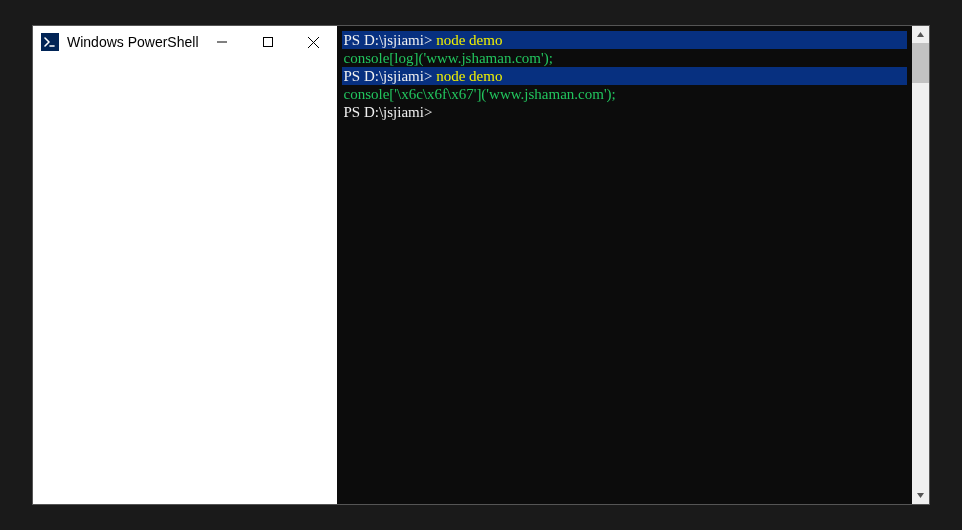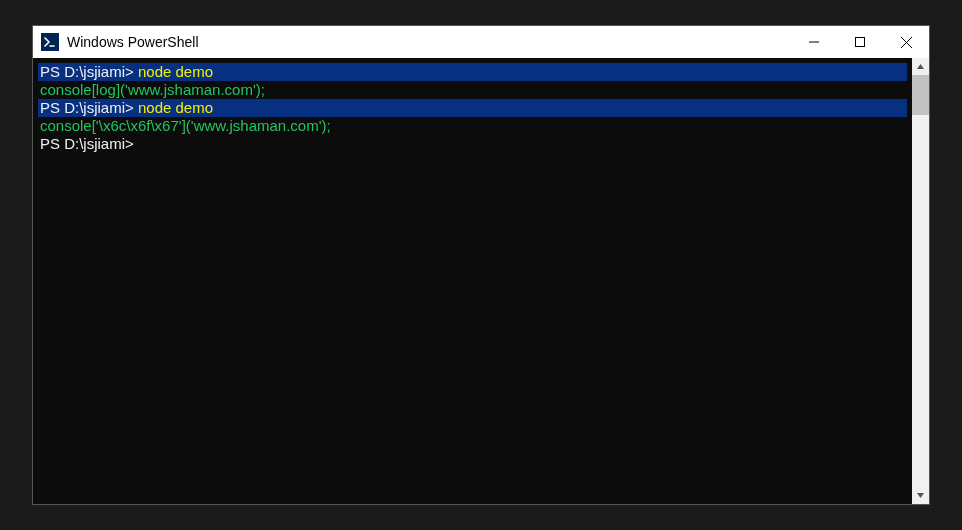--- a/index.html
+++ b/index.html
@@ -12,21 +12,20 @@
     display: flex;
     align-items: center;
     justify-content: center;
   }
   .window {
     width: 898px;
     height: 480px;
     background: #ffffff;
     border: 1px solid #555;
     display: flex;
-    flex-direction: column;
     position: relative;
   }
   .titlebar {
     height: 32px;
     background: #ffffff;
     display: flex;
     align-items: center;
     padding-left: 8px;
     user-select: none;
   }
@@ -63,21 +62,21 @@
   .terminal-wrap {
     flex: 1;
     display: flex;
     background: #0c0c0c;
     min-height: 0;
   }
   .terminal {
     flex: 1;
     background: #0c0c0c;
     color: #cccccc;
-    font-family: Liberation Sans, sans-serif;
+    font-family: Liberation Serif, serif;
     font-size: 15px;
     line-height: 18px;
     padding: 5px;
     white-space: pre;
     overflow: hidden;
   }
   .term-line {
     height: 18px;
     padding: 0 2px;
   }

